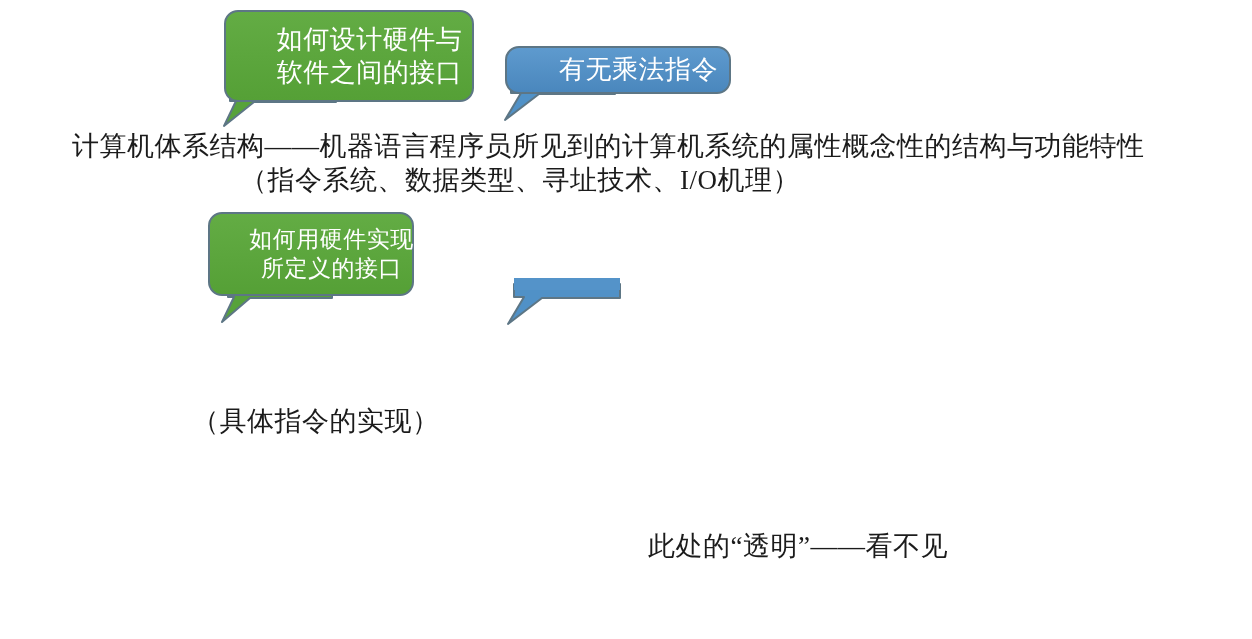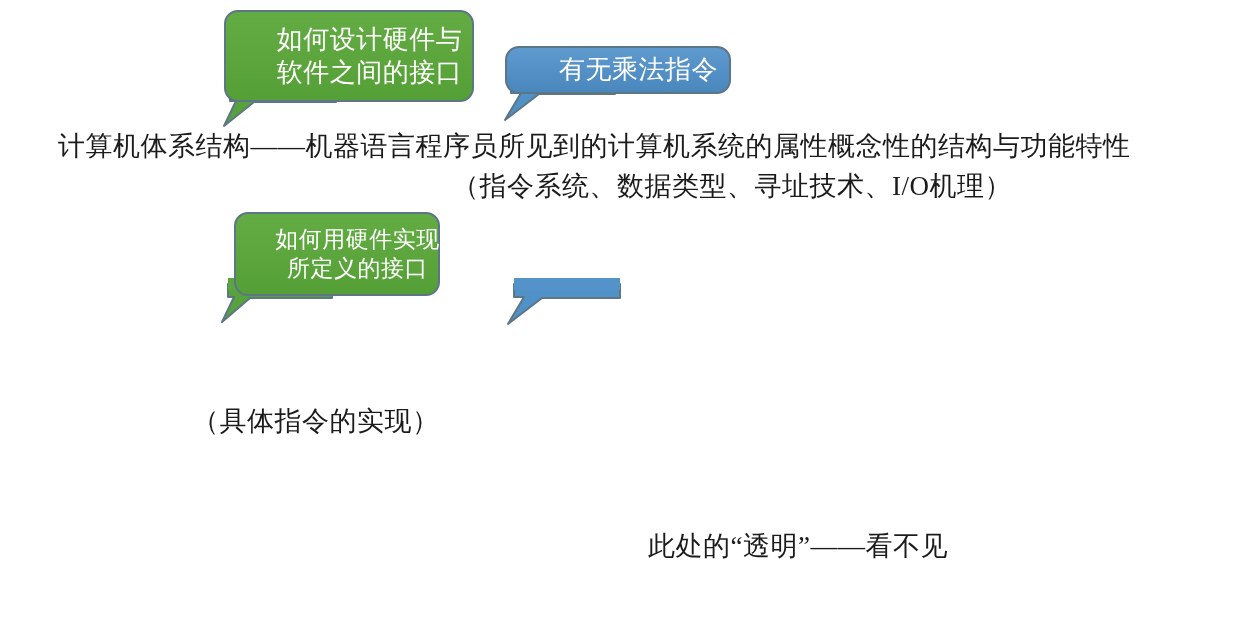--- a/index.html
+++ b/index.html
@@ -99,28 +99,28 @@
   </div>
 
   <svg class="tail" style="left:505px; top:80px; width:130px; height:42px;" viewBox="0 0 130 42">
     <polygon points="6,0 110,0 110,14 34,14 0,40 16,13 6,13" fill="#5091c7" stroke="#5d7685" stroke-width="2" stroke-linejoin="round"></polygon>
     <rect x="6" y="-6" width="104" height="12" fill="#5493c9" stroke="none"></rect>
   </svg>
   <div class="callout blue" style="left:505px; top:46px; width:226px; height:48px; font-size:26px;">
     <span class="c-line">有无乘法指令</span>
   </div>
 
-  <div class="textline" style="left:58px; top:128px;">计算机体系结构——机器语言程序员所见到的计算机系统的属性概念性的结构与功能特性</div>
-  <div class="textline" style="left:240px; top:168px; width:772px; text-align:right;">（指令系统、数据类型、寻址技术、I/O机理）</div>
+  <div class="textline" style="left:72px; top:128px;">计算机体系结构——机器语言程序员所见到的计算机系统的属性概念性的结构与功能特性</div>
+  <div class="textline" style="left:240px; top:162px; width:772px; text-align:left;">（指令系统、数据类型、寻址技术、I/O机理）</div>
 
   <svg class="tail" style="left:222px; top:284px; width:130px; height:40px;" viewBox="0 0 130 40">
     <polygon points="6,0 110,0 110,14 28,14 0,38 12,13 6,13" fill="#57a23b" stroke="#5d7685" stroke-width="2" stroke-linejoin="round"></polygon>
     <rect x="6" y="-6" width="104" height="12" fill="#5aa53e" stroke="none"></rect>
   </svg>
-  <div class="callout green" style="left:234px; top:212px; width:206px; height:84px; font-size:23px;">
+  <div class="callout green" style="left:208px; top:212px; width:206px; height:84px; font-size:23px;">
     <span class="c-line">如何用硬件实现</span>
     <span class="c-line">所定义的接口</span>
   </div>
 
   <svg class="tail" style="left:508px; top:284px; width:130px; height:42px;" viewBox="0 0 130 42">
     <polygon points="6,0 112,0 112,14 34,14 0,40 16,13 6,13" fill="#5091c7" stroke="#5d7685" stroke-width="2" stroke-linejoin="round"></polygon>
     <rect x="6" y="-6" width="106" height="12" fill="#5493c9" stroke="none"></rect>
   </svg>
 
   <div class="textline" style="left:192px; top:358px; width:600px; text-align:left;margin-top:45px;">（具体指令的实现）</div>

